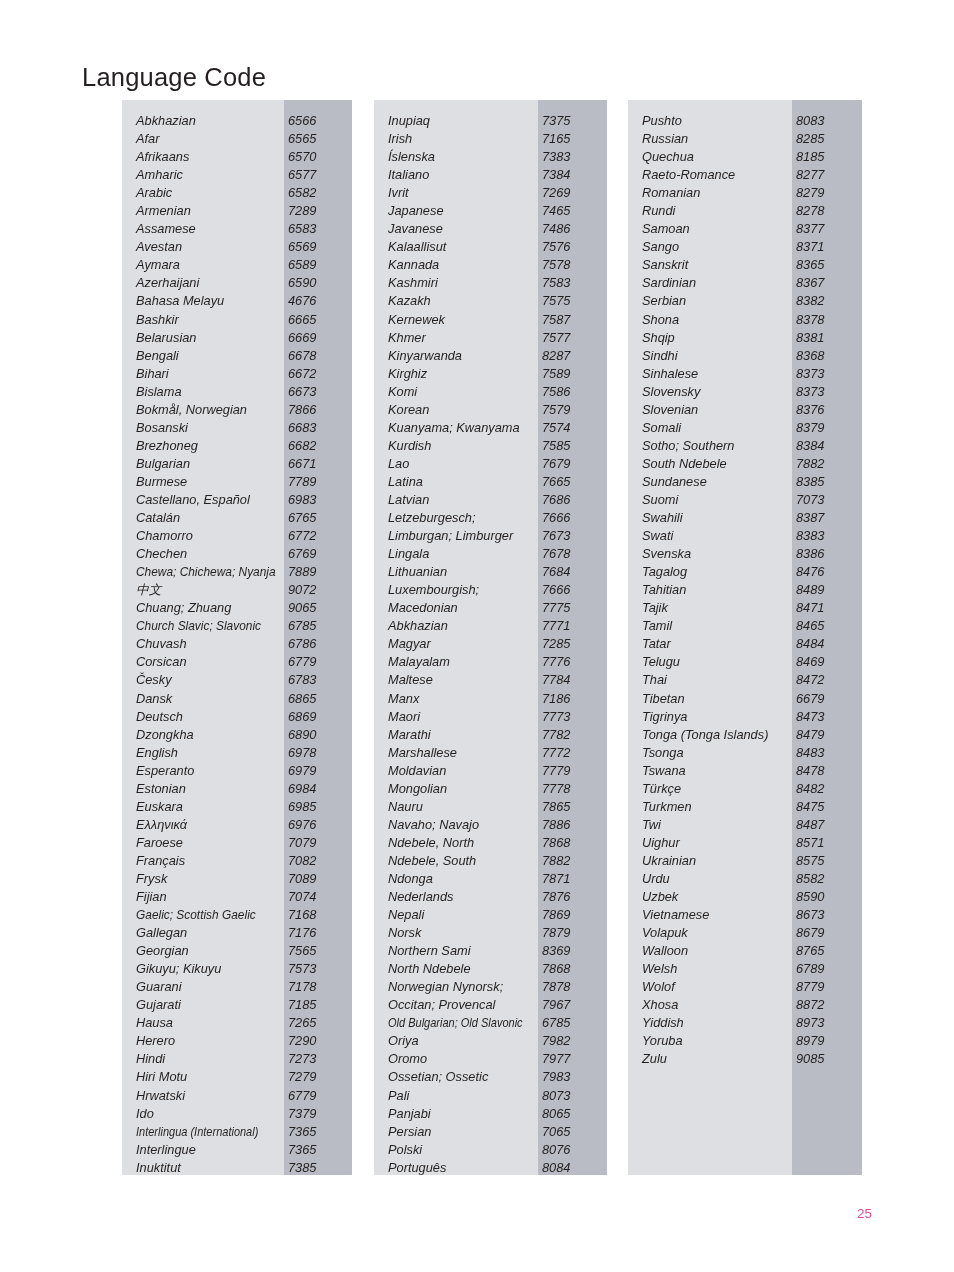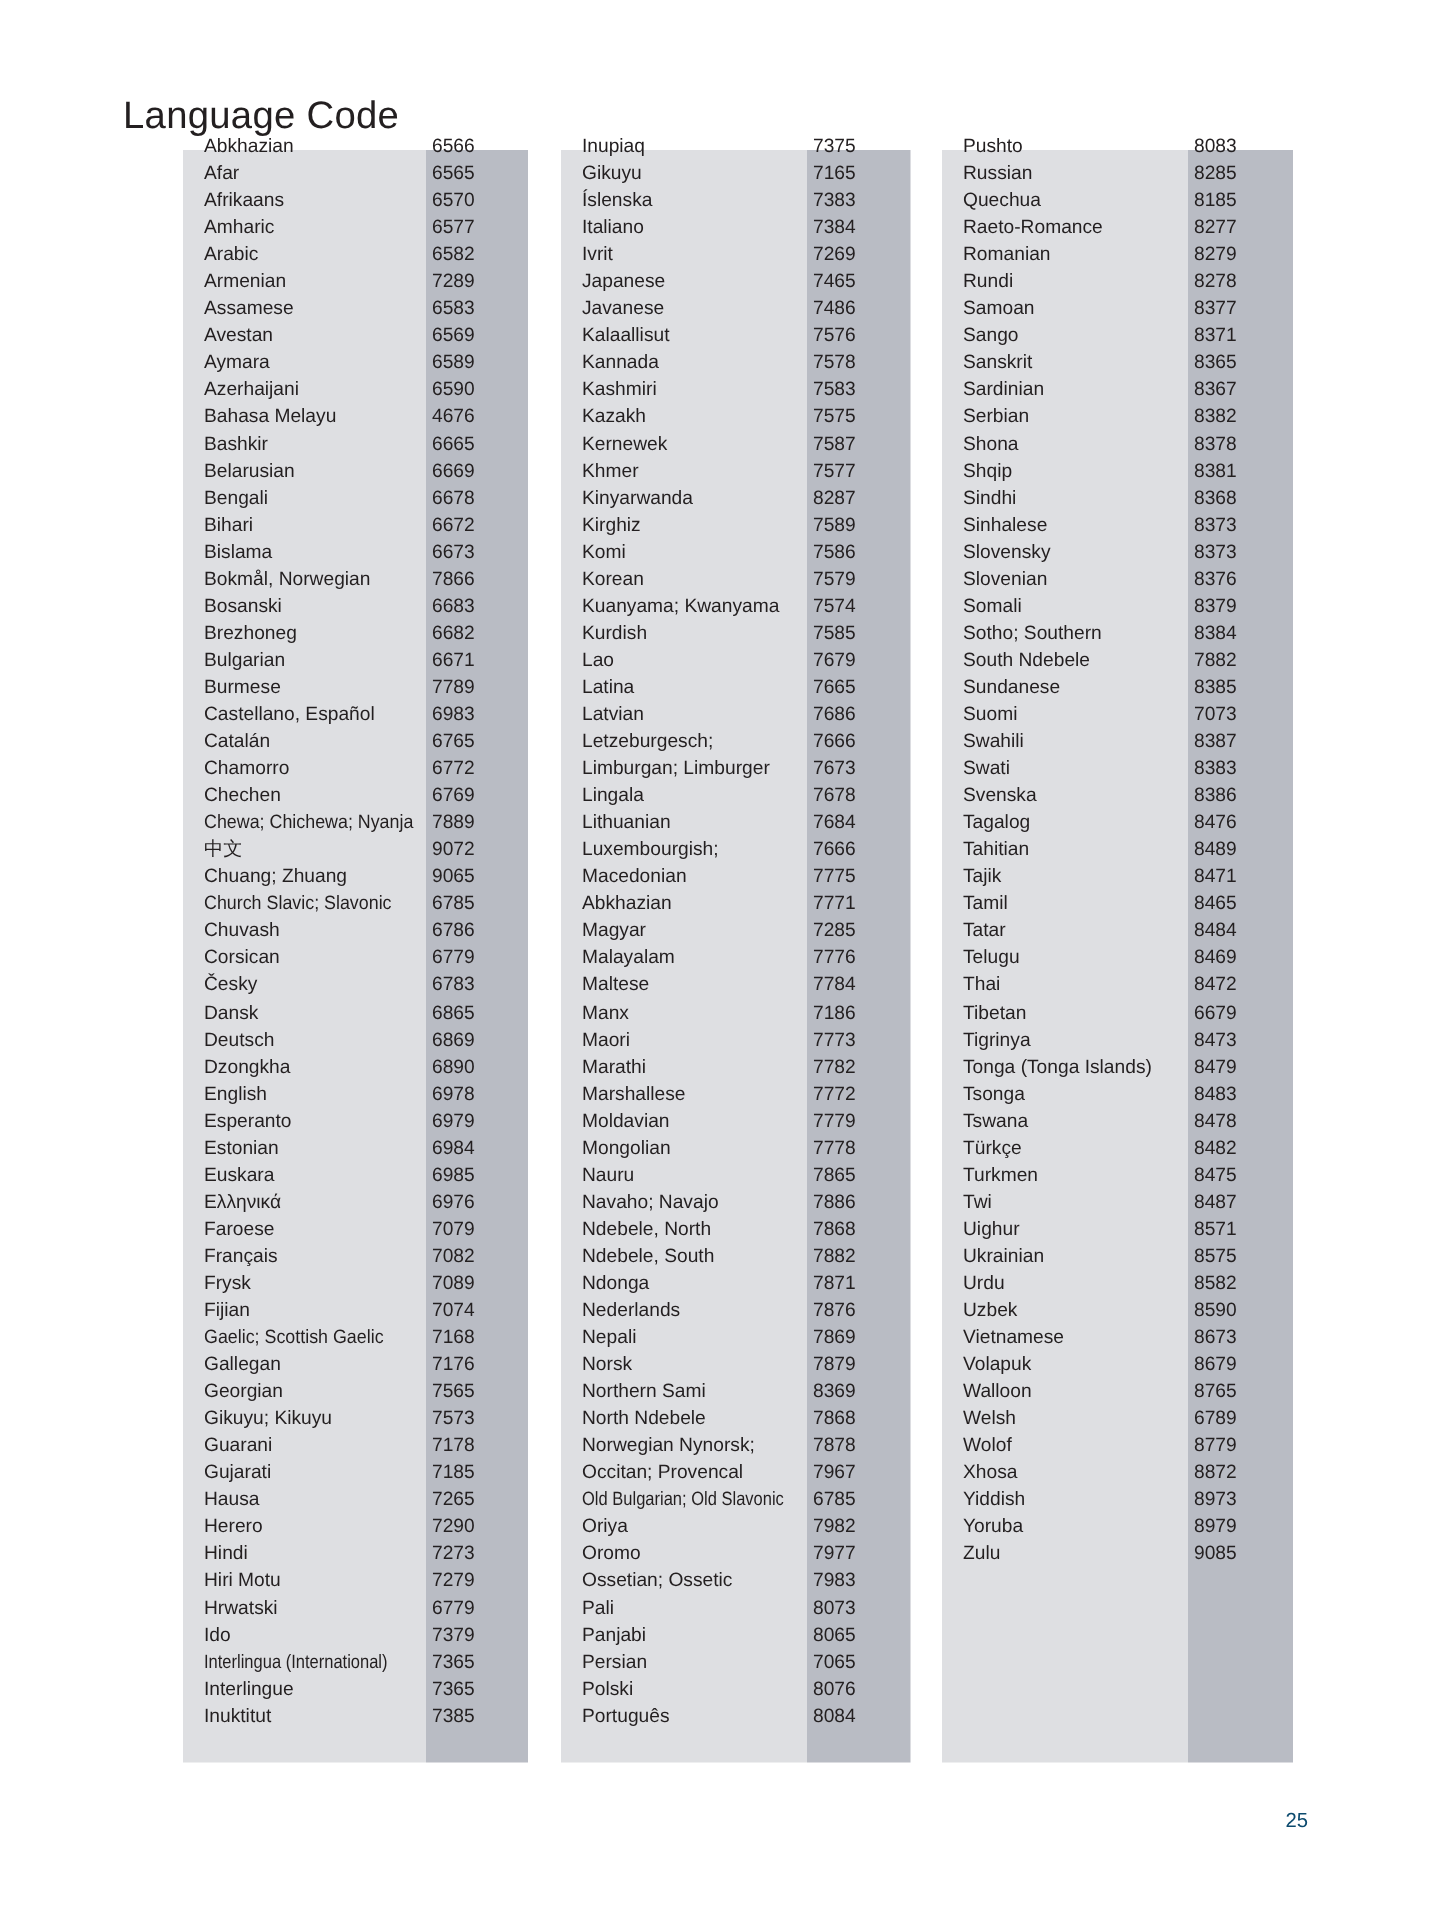--- a/index.html
+++ b/index.html
@@ -61,23 +61,24 @@
 
   .code-col {
     background: #b9bcc4;
     flex: 1 1 auto;
     padding-top: 6px;
     box-sizing: border-box;
   }
 
   .rows {
     position: absolute;
-    top: 88px;
+    top: 112px;
     height: 1075px;
     pointer-events: none;
+    font-style: italic;
   }
   .rows-1 { left: 122px; width: 230px; }
   .rows-2 { left: 374px; width: 233px; }
   .rows-3 { left: 628px; width: 234px; border-radius: 26px; }
 
   .row {
     position: relative;
     height: 18.05px;
     line-height: 18.05px;
     display: block;
@@ -112,21 +113,21 @@
   .squeeze2 {
     transform: scaleX(0.93);
     transform-origin: left center;
   }
 
   #page-number {
     position: absolute;
     right: 82px;
     top: 1206px;
     font-size: 13.5px;
-    color: #0c4a6e;
+    color: #ec4899;
   }
 </style>
 </head>
 <body>
 
 <div class="page">
 
   <h1 id="page-title">Language Code</h1>
 
   <div class="table-block block-1">
@@ -379,21 +380,21 @@
         <span class="lang-name">Inuktitut</span>
         <span class="lang-code block-1-code">7385</span>
       </div>
     </div>
   <div class="rows rows-2" id="rows-2">
       <div class="row">
         <span class="lang-name">Inupiaq</span>
         <span class="lang-code block-2-code">7375</span>
       </div>
       <div class="row">
-        <span class="lang-name">Gikuyu</span>
+        <span class="lang-name">Irish</span>
         <span class="lang-code block-2-code">7165</span>
       </div>
       <div class="row">
         <span class="lang-name">Íslenska</span>
         <span class="lang-code block-2-code">7383</span>
       </div>
       <div class="row">
         <span class="lang-name">Italiano</span>
         <span class="lang-code block-2-code">7384</span>
       </div>

